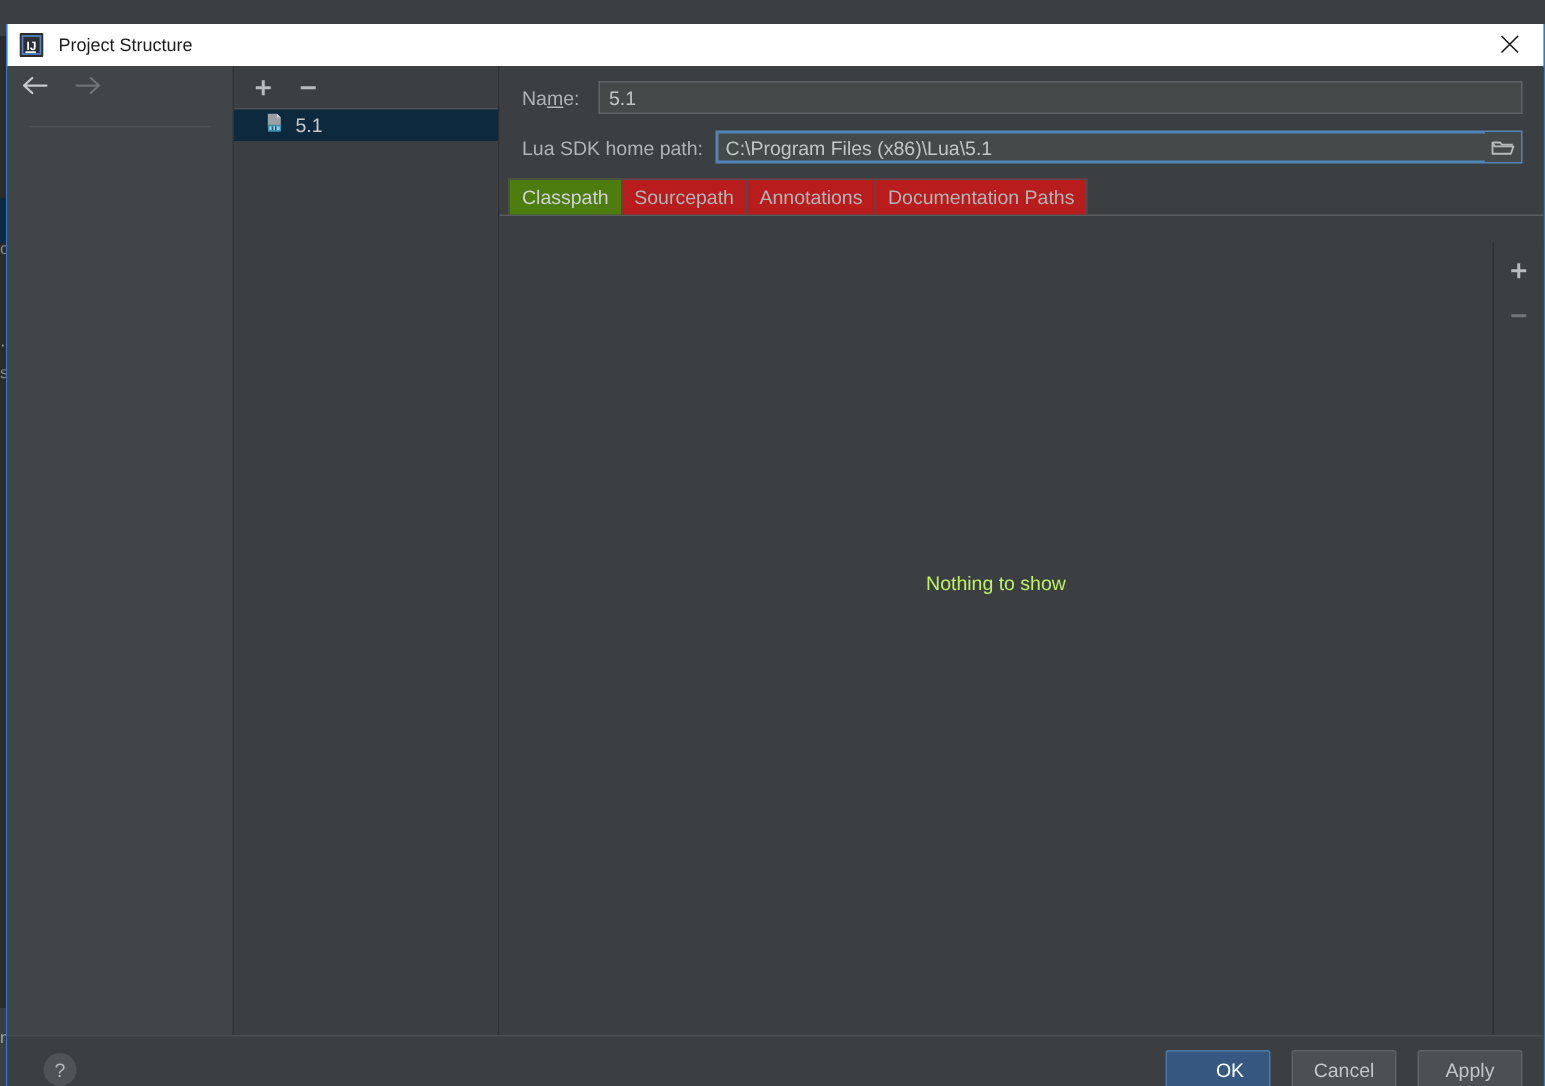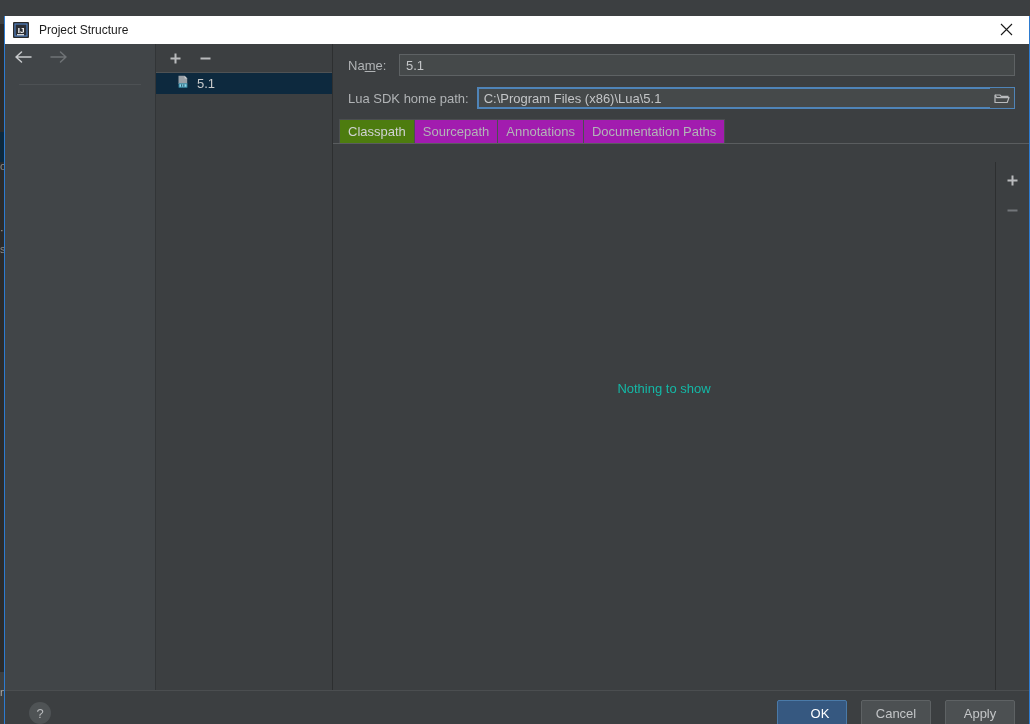--- a/index.html
+++ b/index.html
@@ -276,21 +276,21 @@
     padding-left: 6px;
     border-bottom: 1px solid #5a5d5f;
     margin-top: -1px;
   }
   .tab {
     padding: 4px 8px 4px 8px;
     font-size: 13px;
     color: #b2b5b7;
     border: 1px solid #4b4e50;
     border-bottom: none;
-    background: #a21caf;
+    background: #b91c1c;
     margin-right: -1px;
     line-height: 15px;
   }
   .tab.active {
     background: #4d7c0f;
     color: #d0d2d4;
   }
 
   
   #table-area {
@@ -303,21 +303,21 @@
     flex: 1;
     background: #3c3f41;
     border-right: 1px solid #2d2f30;
     position: relative;
     display: flex;
     align-items: center;
     justify-content: center;
   }
   #empty-text {
     font-size: 13px;
-    color: #14b8a6;
+    color: #bef264;
     margin-top: -76px;
   }
   #right-toolbar {
     width: 33px;
     background: #3c3f41;
     display: flex;
     flex-direction: column;
     align-items: center;
     padding-top: 10px;
     gap: 14px;

